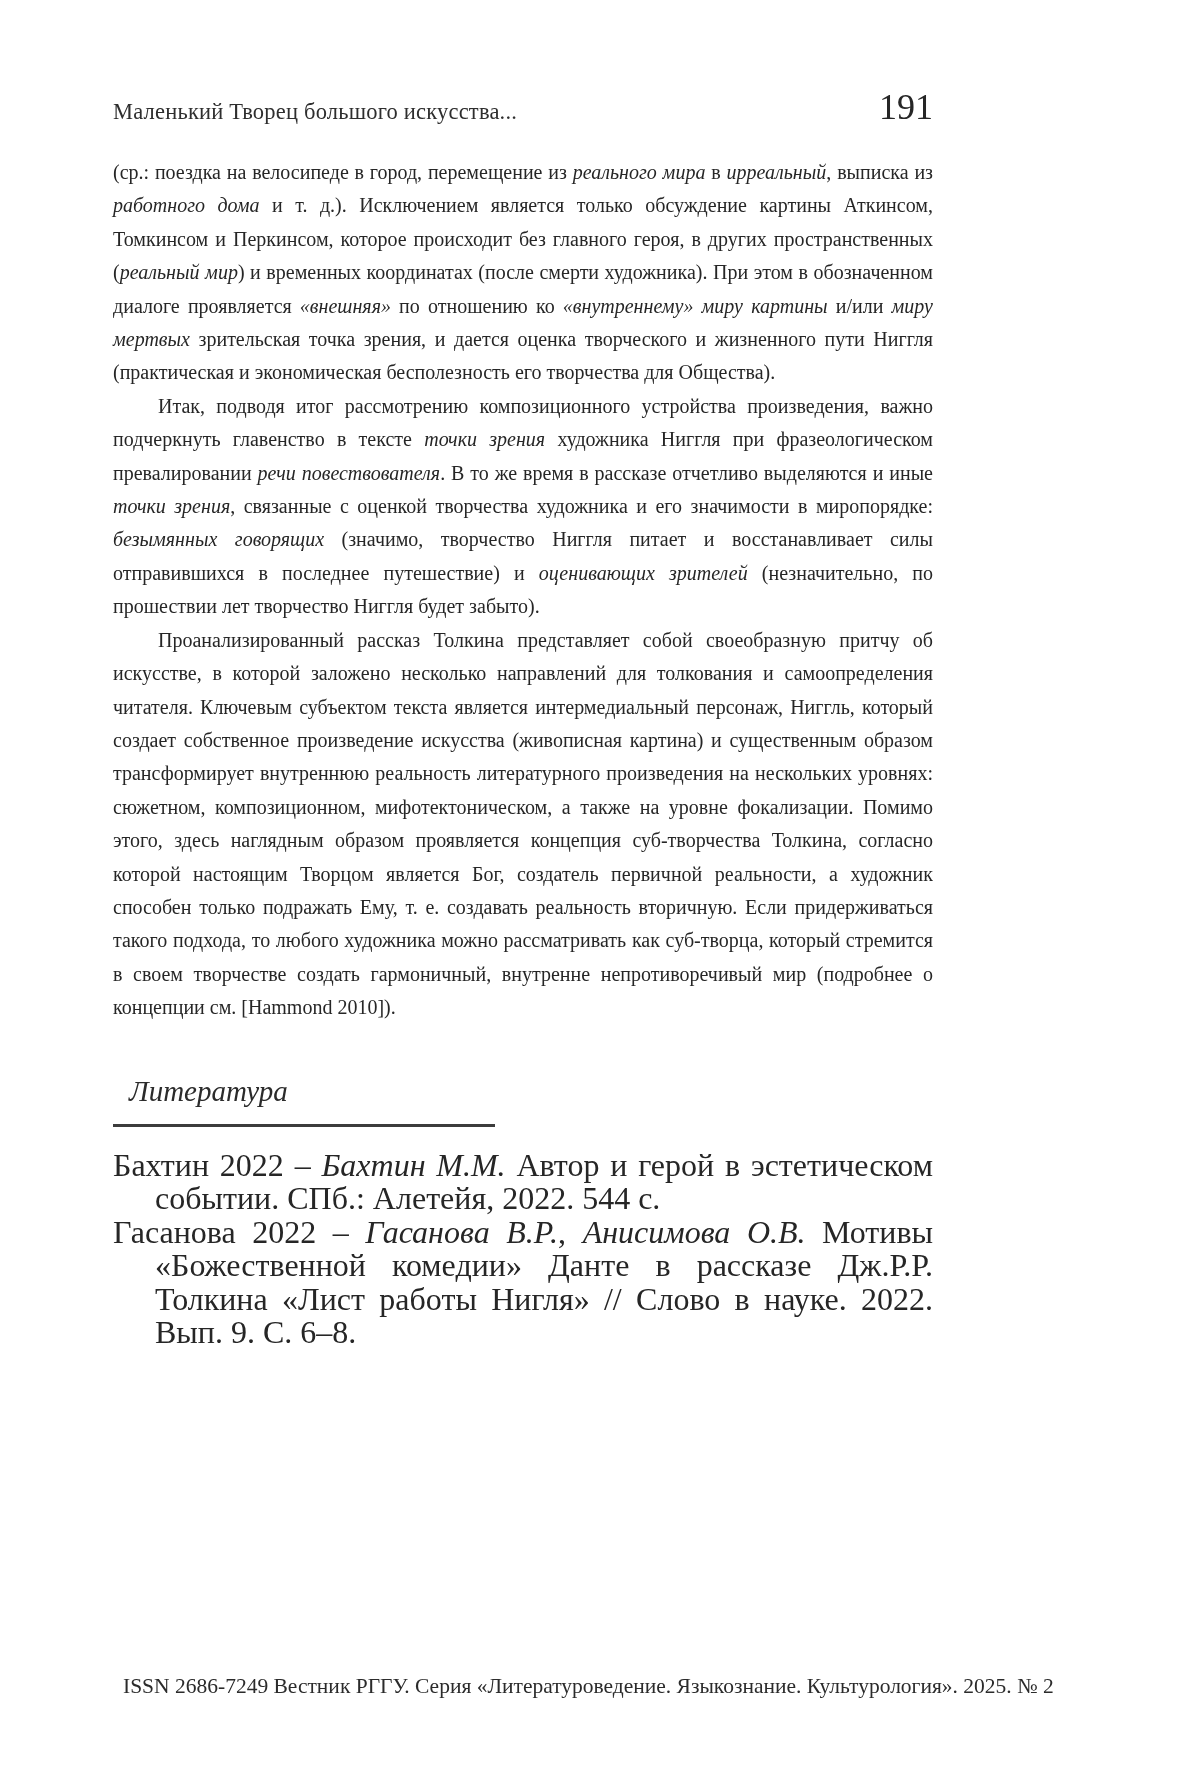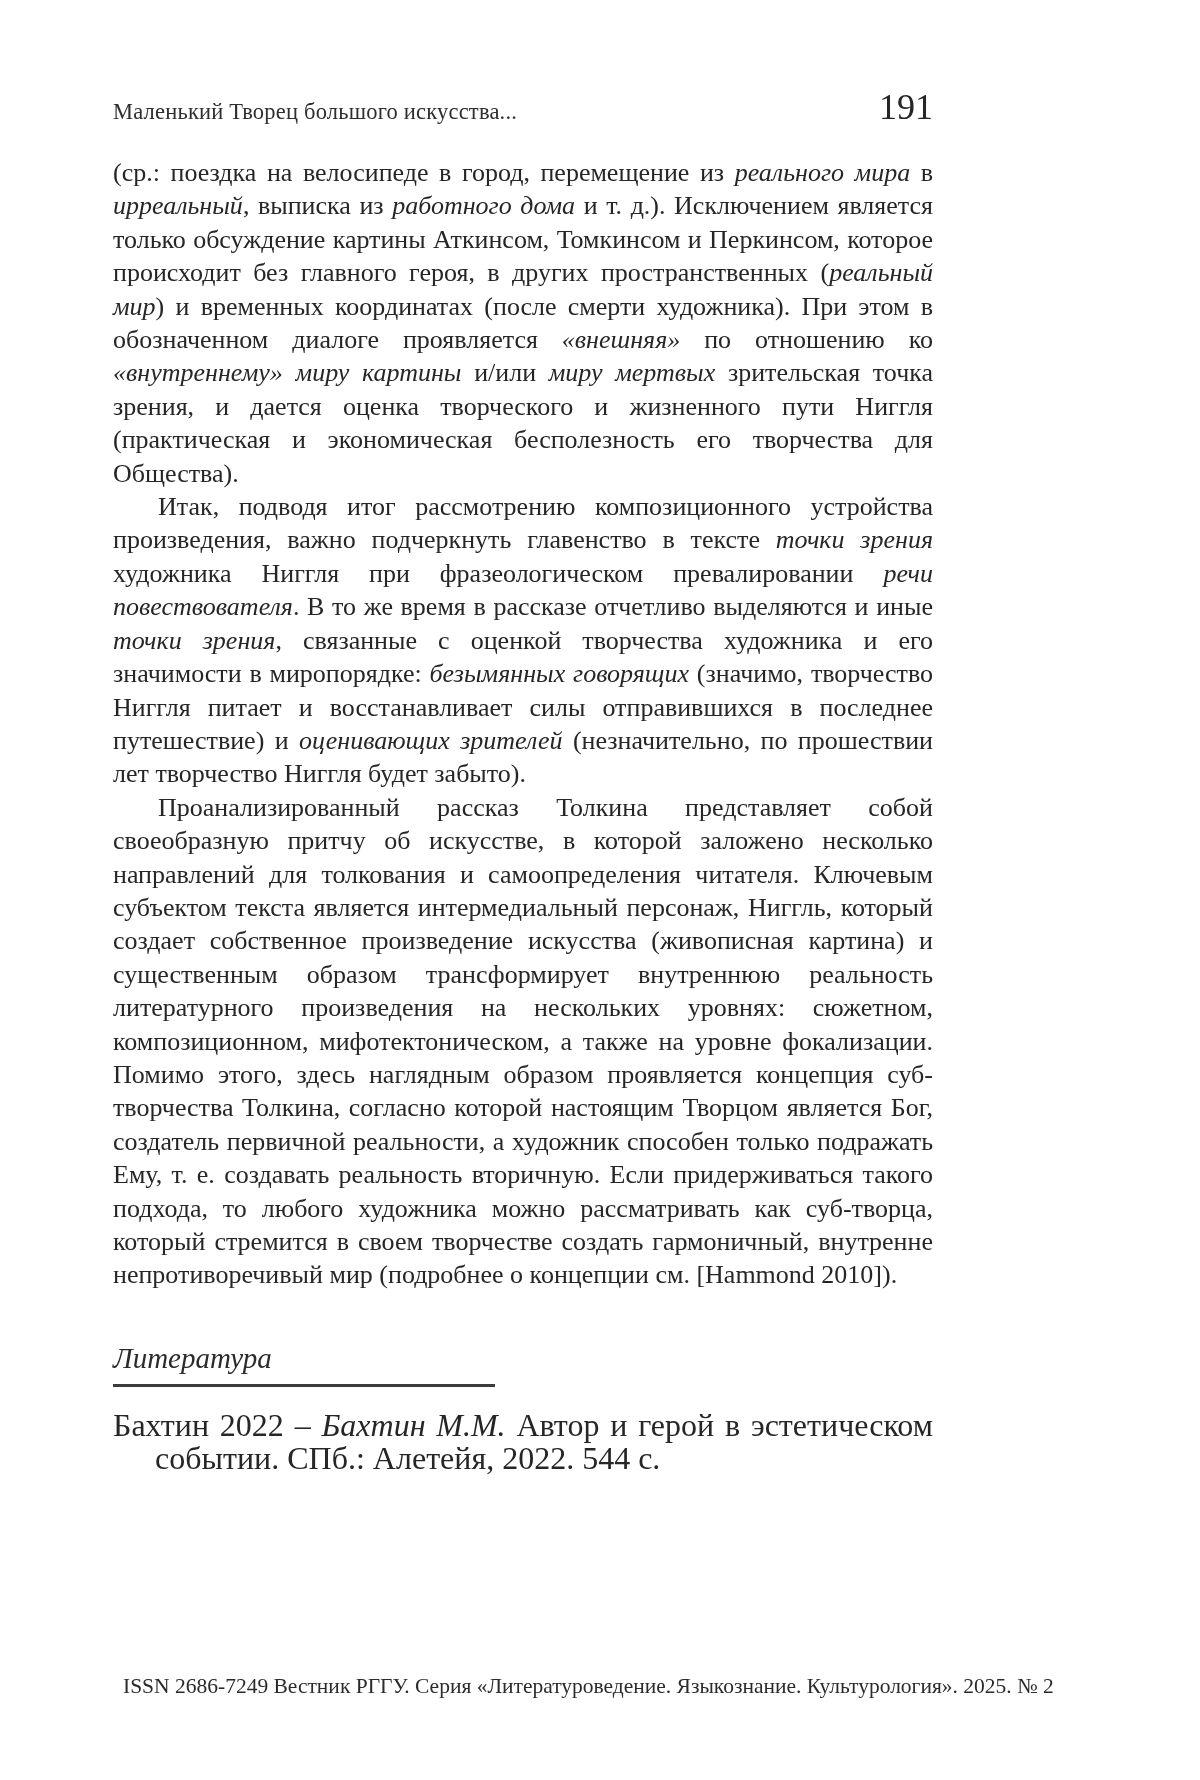--- a/index.html
+++ b/index.html
@@ -34,37 +34,37 @@
   }
   .rh-page {
     font-size: 36px;
     color: #262626;
   }
   .body-text {
     margin-top: 28px;
   }
   .body-text p.para {
     margin: 0;
-    font-size: 26px;
+    font-size: 20px;
     line-height: 33.4px;
     text-align: justify;
     hyphens: auto;
     -webkit-hyphens: auto;
   }
   p.para.indent {
     text-indent: 45px;
   }
   .it {
     font-style: italic;
   }
   .literature {
     margin-top: 50px;
   }
   .lit-heading {
-    margin: 0;
+    margin: 16px;
     font-size: 29px;
     font-style: italic;
     font-weight: normal;
     color: #2b2b2b;
   }
   .lit-rule {
     width: 382px;
     height: 3px;
     background: #3c3c3c;
     margin: 9px 0 22px 0;
@@ -103,18 +103,19 @@
     <main class="body-text">
       <p class="para"><span>(ср.: поездка на велосипеде в город, перемещение из </span><span class="it">реального мира</span><span> в </span><span class="it">ирреальный</span><span>, выписка из </span><span class="it">работного дома</span><span> и т. д.). Исключением является только обсуждение картины Аткинсом, Томкинсом и Перкинсом, которое происходит без главного героя, в других пространственных (</span><span class="it">реальный мир</span><span>) и временных координатах (после смерти художника). При этом в обозначенном диалоге проявляется </span><span class="it">«внешняя»</span><span> по отношению ко </span><span class="it">«внутреннему» миру картины</span><span> и/или </span><span class="it">миру мертвых</span><span> зрительская точка зрения, и дается оценка творческого и жизненного пути Ниггля (практическая и экономическая бесполезность его творчества для Общества).</span></p>
       <p class="para indent"><span>Итак, подводя итог рассмотрению композиционного устройства произведения, важно подчеркнуть главенство в тексте </span><span class="it">точки зрения</span><span> художника Ниггля при фразеологическом превалировании </span><span class="it">речи повествователя</span><span>. В то же время в рассказе отчетливо выделяются и иные </span><span class="it">точки зрения</span><span>, связанные с оценкой творчества художника и его значимости в миропорядке: </span><span class="it">безымянных говорящих</span><span> (значимо, творчество Ниггля питает и восстанавливает силы отправившихся в последнее путешествие) и </span><span class="it">оценивающих зрителей</span><span> (незначительно, по прошествии лет творчество Ниггля будет забыто).</span></p>
       <p class="para indent"><span>Проанализированный рассказ Толкина представляет собой своеобразную притчу об искусстве, в которой заложено несколько направлений для толкования и самоопределения читателя. Ключевым субъектом текста является интермедиальный персонаж, Ниггль, который создает собственное произведение искусства (живописная картина) и существенным образом трансформирует внутреннюю реальность литературного произведения на нескольких уровнях: сюжетном, композиционном, мифотектоническом, а также на уровне фокализации. Помимо этого, здесь наглядным образом проявляется концепция суб-творчества Толкина, согласно которой настоящим Творцом является Бог, создатель первичной реальности, а художник способен только подражать Ему, т. е. создавать реальность вторичную. Если придерживаться такого подхода, то любого художника можно рассматривать как суб-творца, который стремится в своем творчестве создать гармоничный, внутренне непротиворечивый мир (подробнее о концепции см. [Hammond 2010]).</span></p>
     </main>
 
     <section class="literature">
       <h2 class="lit-heading">Литература</h2>
       <div class="lit-rule"></div>
       <p class="ref"><span>Бахтин 2022 – </span><span class="it">Бахтин М.М.</span><span> Автор и герой в эстетическом событии. СПб.: Алетейя, 2022. 544 с.</span></p>
+      <p class="ref"><span>Гасанова 2022 – </span><span class="it">Гасанова В.Р.</span><span>, </span><span class="it">Анисимова О.В.</span><span> Мотивы «Божественной комедии» Данте в рассказе Дж.Р.Р. Толкина «Лист работы Нигля» // Слово в науке. 2022. Вып. 9. С. 6–8.</span></p>
     </section>
 
   </div>
 
   <footer class="page-footer">ISSN 2686-7249  Вестник РГГУ. Серия «Литературоведение. Языкознание. Культурология». 2025. № 2</footer>
 </div>
 
 </body></html>

